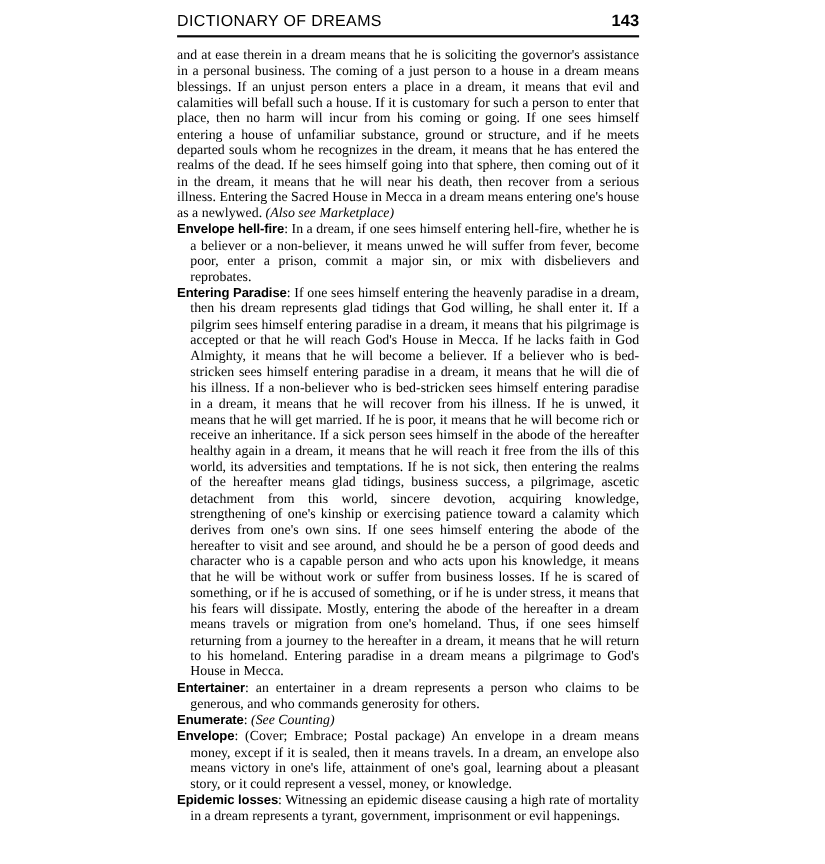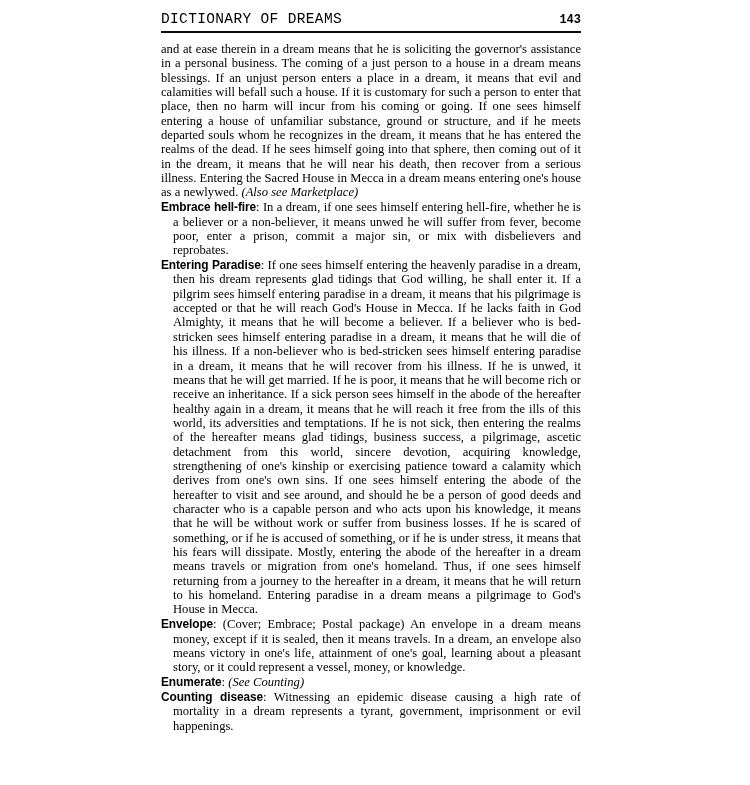--- a/index.html
+++ b/index.html
@@ -26,32 +26,32 @@
     left: 161px;
     top: 12px;
     width: 420px;
   }
 
   
   .running-head {
     display: flex;
     align-items: baseline;
     justify-content: space-between;
-    font-family: Liberation Mono, monospace;
+    font-family: Liberation Sans, sans-serif;
     font-size: 14.5px;
     letter-spacing: 0.35px;
     line-height: 1.1;
     padding-bottom: 2px;
   }
   .running-head .title {
     white-space: nowrap;
   }
   .running-head .folio {
     font-weight: bold;
-    font-size: 12px;
+    font-size: 15px;
     letter-spacing: 0;
   }
   .head-rule {
     height: 0;
     border-top: 2px solid #0a0a0a;
     margin-top: 1px;
     margin-bottom: 9px;
   }
 
   
@@ -94,21 +94,22 @@
 
     <div class="running-head">
       <span class="title">DICTIONARY OF DREAMS</span>
       <span class="folio">143</span>
     </div>
     <div class="head-rule"></div>
 
     <p class="entry lead"><span>and at ease therein in a dream means that he is soliciting the governor's assistance in a personal business. The coming of a just person to a house in a dream means blessings. If an unjust person enters a place in a dream, it means that evil and calamities will befall such a house. If it is customary for such a person to enter that place, then no harm will incur from his coming or going. If one sees himself entering a house of unfamiliar substance, ground or structure, and if he meets departed souls whom he recognizes in the dream, it means that he has entered the realms of the dead. If he sees himself going into that sphere, then coming out of it in the dream, it means that he will near his death, then recover from a serious illness. Entering the Sacred House in Mecca in a dream means entering one's house as a newlywed. </span><span class="ital">(Also see Marketplace)</span></p>
 
     <div id="entry-list">
-        <p class="entry hang"><span class="headword">Embrace hell-fire</span><span>: </span><span>In a dream, if one sees himself entering hell-fire, whether he is a believer or a non-believer, it means unwed he will suffer from fever, become poor, enter a prison, commit a major sin, or mix with disbelievers and reprobates.</span></p>
+        <p class="entry hang"><span class="headword">Envelope hell-fire</span><span>: </span><span>In a dream, if one sees himself entering hell-fire, whether he is a believer or a non-believer, it means unwed he will suffer from fever, become poor, enter a prison, commit a major sin, or mix with disbelievers and reprobates.</span></p>
         <p class="entry hang"><span class="headword">Entering Paradise</span><span>: </span><span>If one sees himself entering the heavenly paradise in a dream, then his dream represents glad tidings that God willing, he shall enter it. If a pilgrim sees himself entering paradise in a dream, it means that his pilgrimage is accepted or that he will reach God's House in Mecca. If he lacks faith in God Almighty, it means that he will become a believer. If a believer who is bed-stricken sees himself entering paradise in a dream, it means that he will die of his illness. If a non-believer who is bed-stricken sees himself entering paradise in a dream, it means that he will recover from his illness. If he is unwed, it means that he will get married. If he is poor, it means that he will become rich or receive an inheritance. If a sick person sees himself in the abode of the hereafter healthy again in a dream, it means that he will reach it free from the ills of this world, its adversities and temptations. If he is not sick, then entering the realms of the hereafter means glad tidings, business success, a pilgrimage, ascetic detachment from this world, sincere devotion, acquiring knowledge, strengthening of one's kinship or exercising patience toward a calamity which derives from one's own sins. If one sees himself entering the abode of the hereafter to visit and see around, and should he be a person of good deeds and character who is a capable person and who acts upon his knowledge, it means that he will be without work or suffer from business losses. If he is scared of something, or if he is accused of something, or if he is under stress, it means that his fears will dissipate. Mostly, entering the abode of the hereafter in a dream means travels or migration from one's homeland. Thus, if one sees himself returning from a journey to the hereafter in a dream, it means that he will return to his homeland. Entering paradise in a dream means a pilgrimage to God's House in Mecca.</span></p>
+        <p class="entry hang"><span class="headword">Entertainer</span><span>: </span><span>an entertainer in a dream represents a person who claims to be generous, and who commands generosity for others.</span></p>
+        <p class="entry hang"><span class="headword">Enumerate</span><span>: </span><span class="ital">(See Counting)</span></p>
         <p class="entry hang"><span class="headword">Envelope</span><span>: </span><span>(Cover; Embrace; Postal package) An envelope in a dream means money, except if it is sealed, then it means travels. In a dream, an envelope also means victory in one's life, attainment of one's goal, learning about a pleasant story, or it could represent a vessel, money, or knowledge.</span></p>
-        <p class="entry hang"><span class="headword">Enumerate</span><span>: </span><span class="ital">(See Counting)</span></p>
-        <p class="entry hang"><span class="headword">Counting disease</span><span>: </span><span>Witnessing an epidemic disease causing a high rate of mortality in a dream represents a tyrant, government, imprisonment or evil happenings.</span></p>
+        <p class="entry hang"><span class="headword">Epidemic losses</span><span>: </span><span>Witnessing an epidemic disease causing a high rate of mortality in a dream represents a tyrant, government, imprisonment or evil happenings.</span></p>
       </div>
 
   </div>
 </div>
 
 </body></html>

